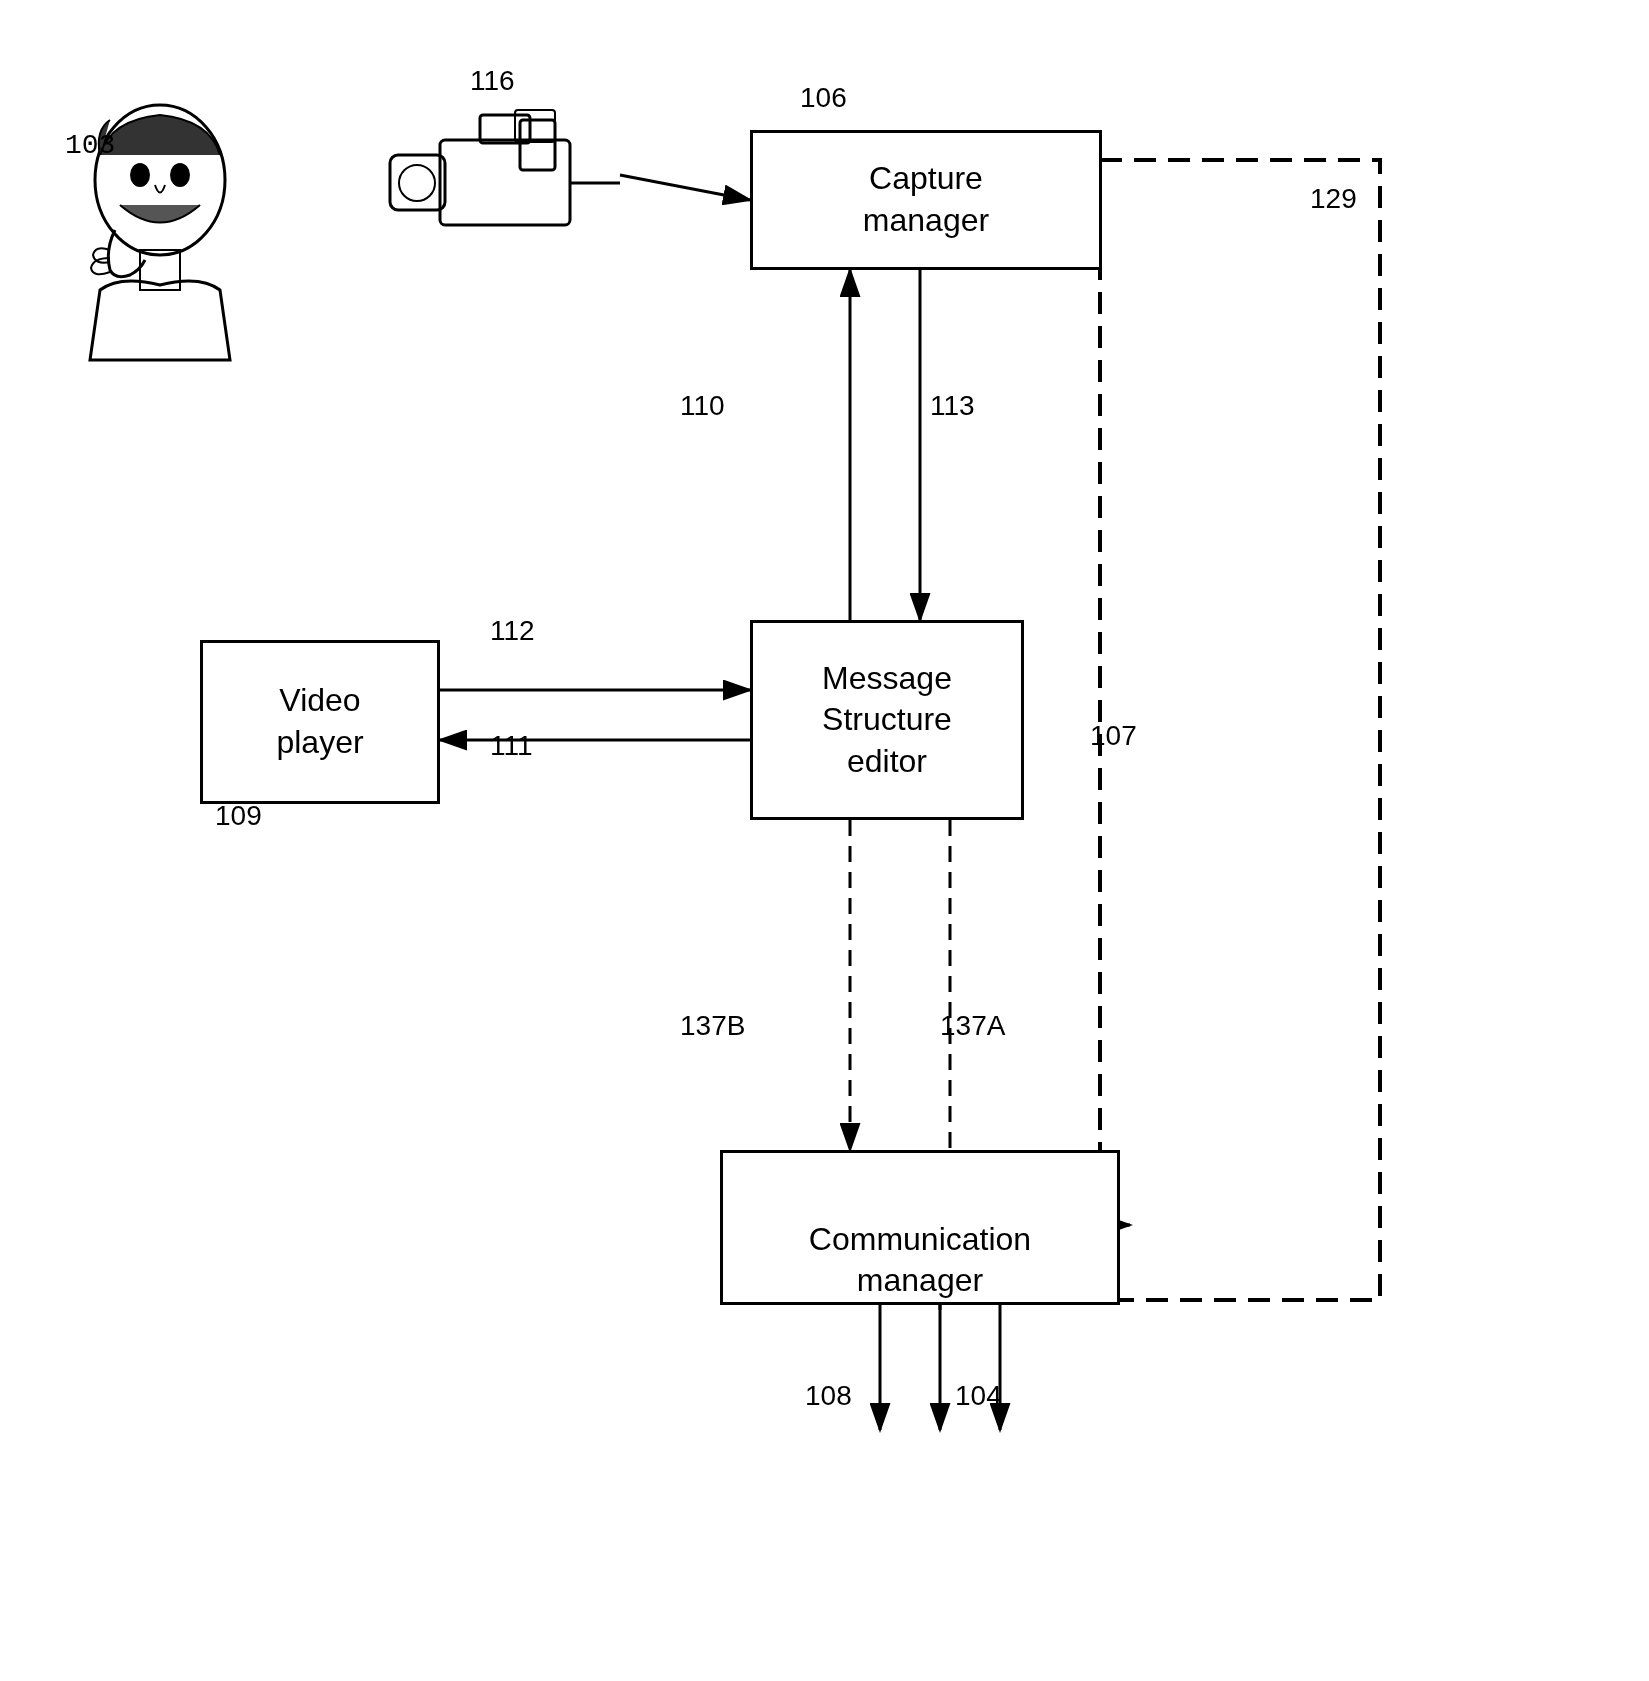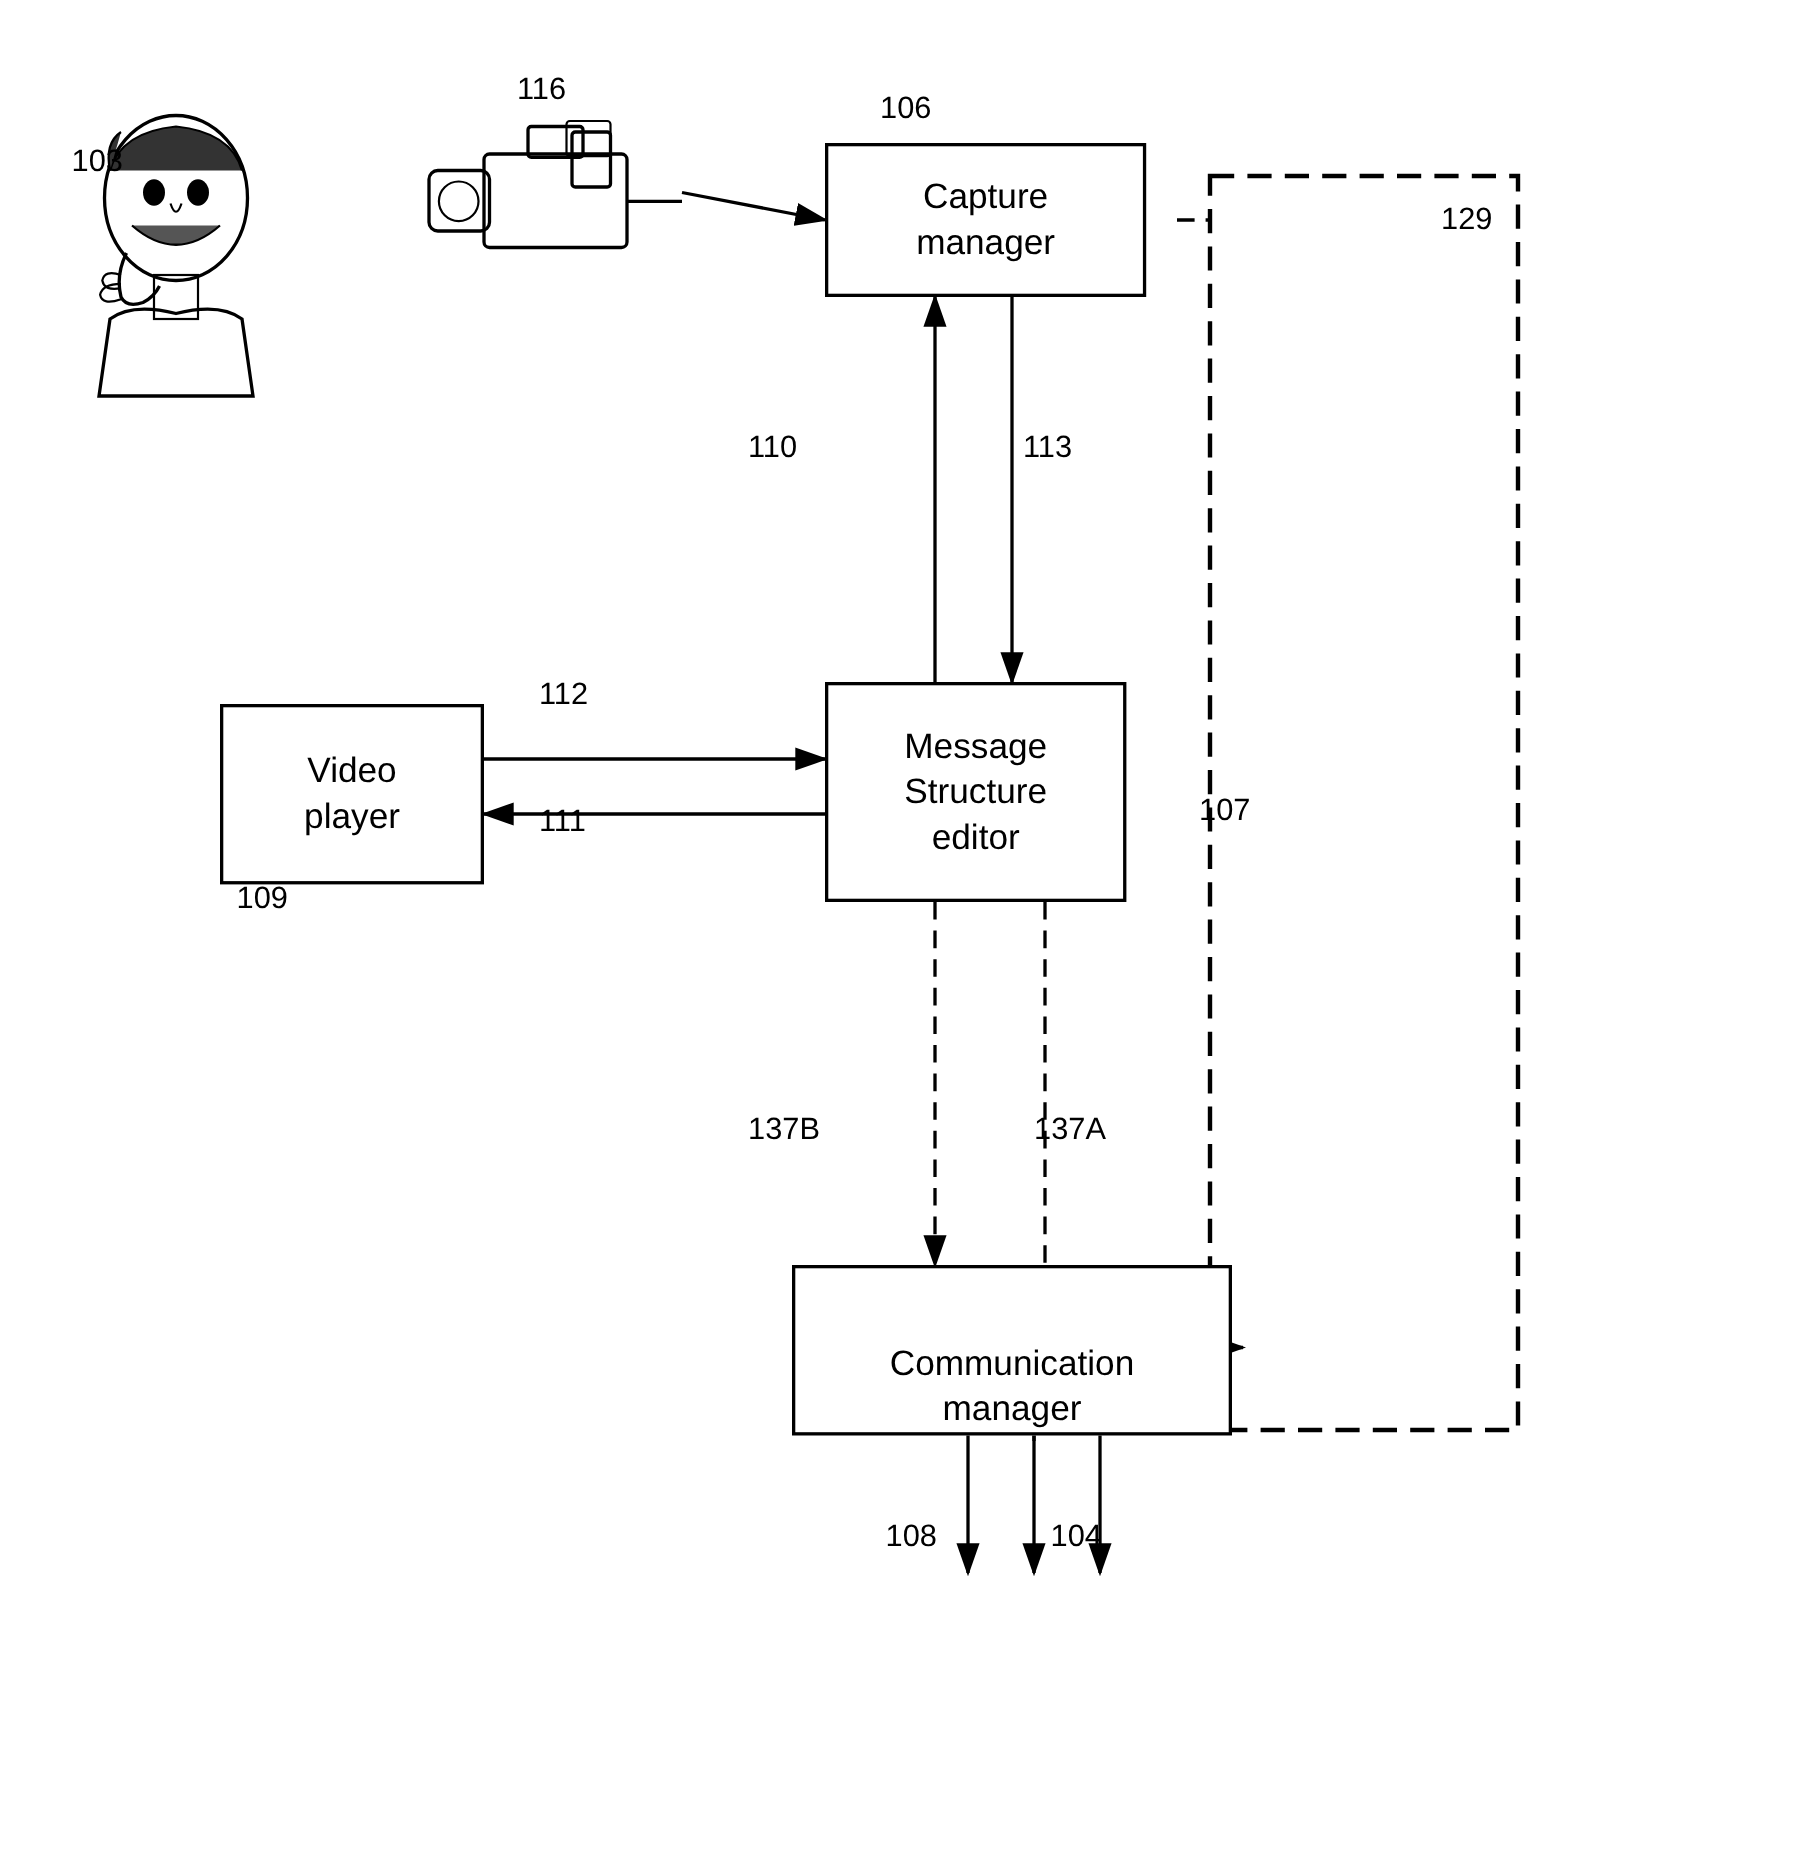--- a/index.html
+++ b/index.html
@@ -138,37 +138,37 @@
     <ellipse cx="37" cy="83" rx="18" ry="18" fill="none" stroke="#000" stroke-width="2"></ellipse>
 
     <rect x="100" y="15" width="50" height="28" fill="none" stroke="#000" stroke-width="3" rx="3"></rect>
     <rect x="140" y="20" width="35" height="50" fill="none" stroke="#000" stroke-width="3" rx="3"></rect>
 
     <rect x="135" y="10" width="40" height="32" fill="none" stroke="#000" stroke-width="2" rx="3"></rect>
 
     <line x1="190" y1="83" x2="240" y2="83" stroke="#000" stroke-width="3"></line>
   </svg>
 
-  <div class="box" style="left:750px; top:130px; width:292px; height:140px;">
+  <div class="box" style="left:750px; top:130px; width:352px; height:140px;">
     <span>Capture<br>manager</span>
   </div>
 
   <div class="box" style="left:750px; top:620px; width:274px; height:200px;">
     <span>Message<br>Structure<br>editor</span>
   </div>
 
   <div class="box" style="left:200px; top:640px; width:240px; height:164px;">
     <span>Video<br>player</span>
   </div>
 
   <div class="box" style="left:720px; top:1150px; width:400px; height:155px;align-items:flex-end;">
     <span>Communication<br>manager</span>
   </div>
 
-  <span class="label" style="left:65px; top:130px;">103</span>
+  <span class="label" style="left:65px; top:130px;font-family:Liberation Mono, monospace;">103</span>
 
   <span class="label" style="left:470px; top:65px;">116</span>
 
   <span class="label" style="left:800px; top:82px;">106</span>
 
   <span class="label" style="left:1310px; top:183px;text-align:center;">129</span>
 
   <span class="label" style="left:680px; top:390px;text-align:center;">110</span>
 
   <span class="label" style="left:930px; top:390px;">113</span>

